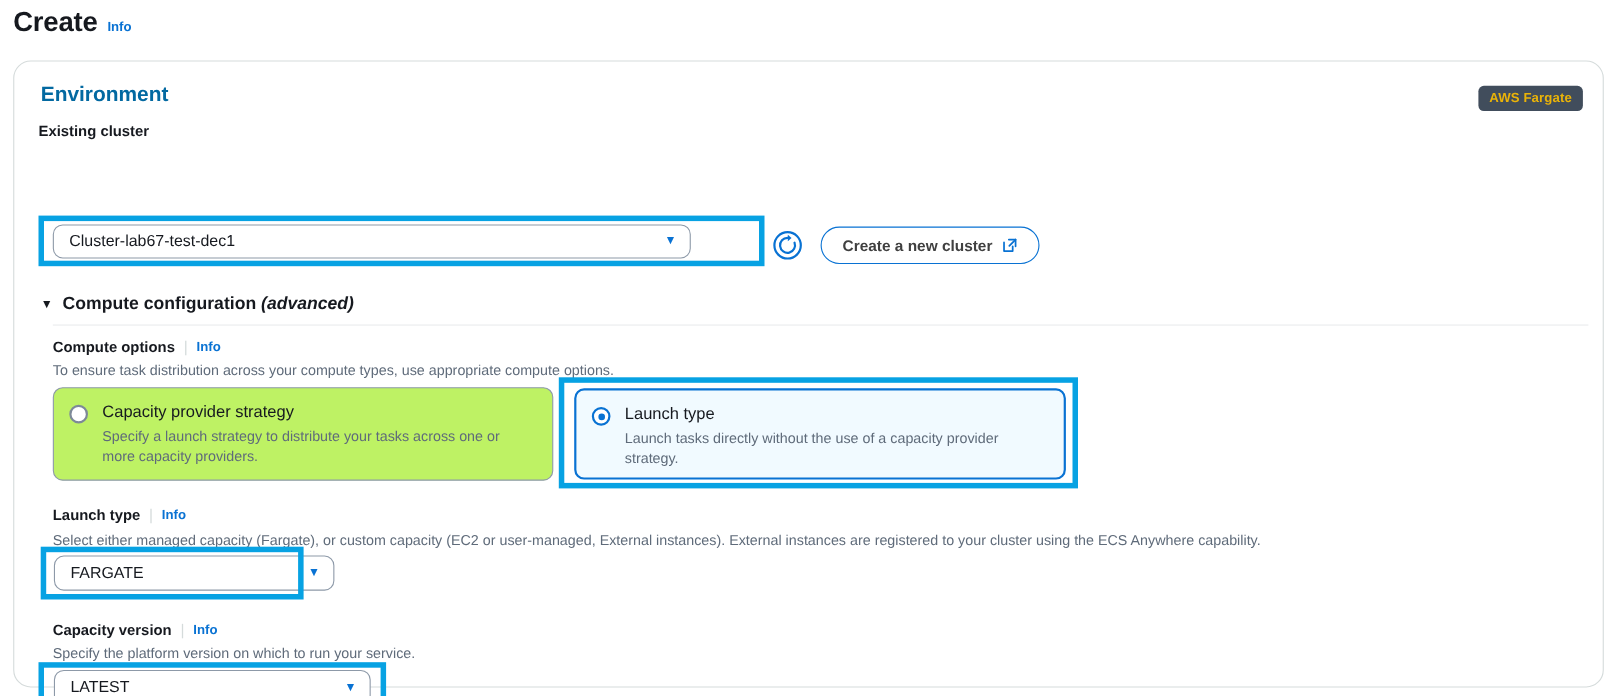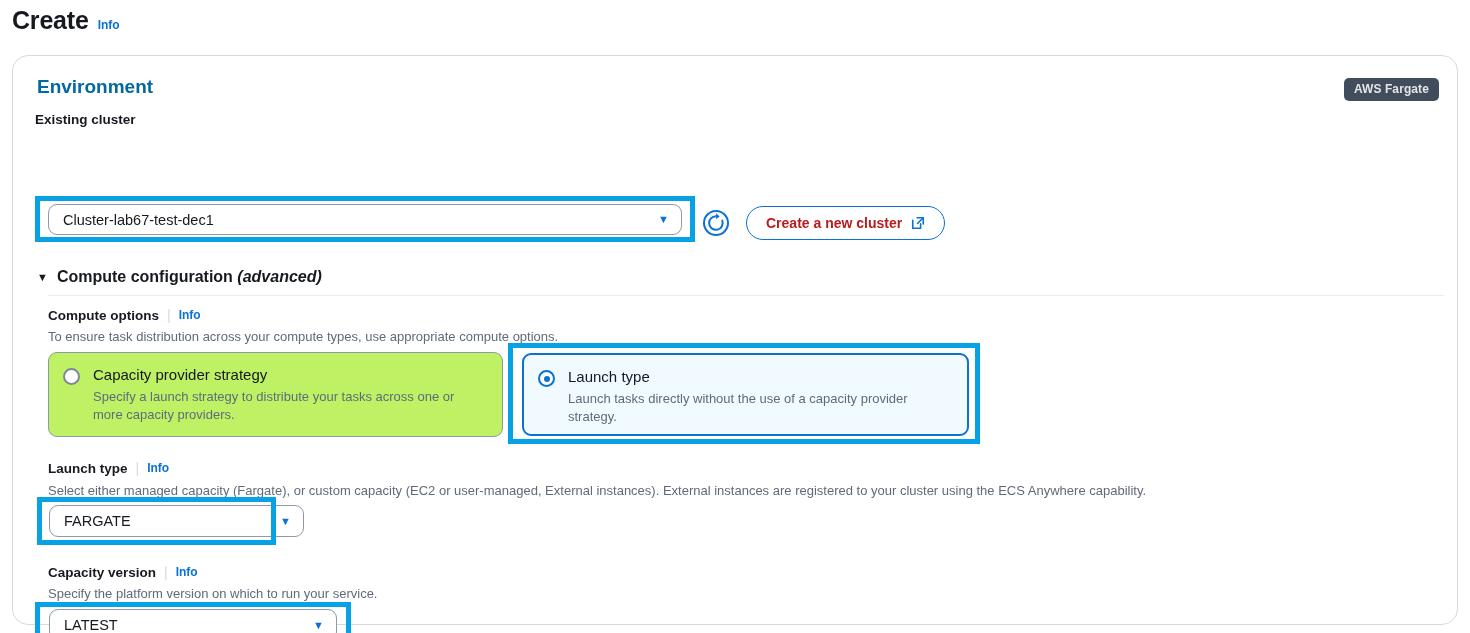--- a/index.html
+++ b/index.html
@@ -60,21 +60,21 @@
     font-size: 19px;
     font-weight: bold;
     color: #0369a1;
   }
 
   .fargate-badge {
     position: absolute;
     right: 18px;
     top: 22px;
     background: #414d5c;
-    color: #e5e5e5;
+    color: #eab308;
     font-size: 12px;
     font-weight: bold;
     padding: 4px 10px 5px 10px;
     border-radius: 5px;
     letter-spacing: 0.1px;
   }
 
   
   .label-row {
     display: flex;
@@ -133,21 +133,21 @@
   }
   .select-box .caret {
     color: #0972d3;
     font-size: 11px;
     line-height: 1;
   }
 
   .cluster-select {
     left: 35px;
     top: 148px;
-    width: 634px;
+    width: 580px;
     height: 31px;
   }
 
   .refresh-btn {
     position: absolute;
     left: 686px;
     top: 150px;
     width: 34px;
     height: 34px;
     cursor: pointer;
@@ -157,21 +157,21 @@
   }
 
   .create-cluster-btn {
     position: absolute;
     left: 733px;
     top: 150px;
     height: 34px;
     border: 1px solid #0972d3;
     border-radius: 18px;
     background: #ffffff;
-    color: #b91c1c;
+    color: #404040;
     font-size: 14px;
     font-weight: bold;
     display: flex;
     align-items: center;
     gap: 9px;
     padding: 0 19px;
     cursor: pointer;
     white-space: nowrap;
     justify-content: flex-end;
   }

